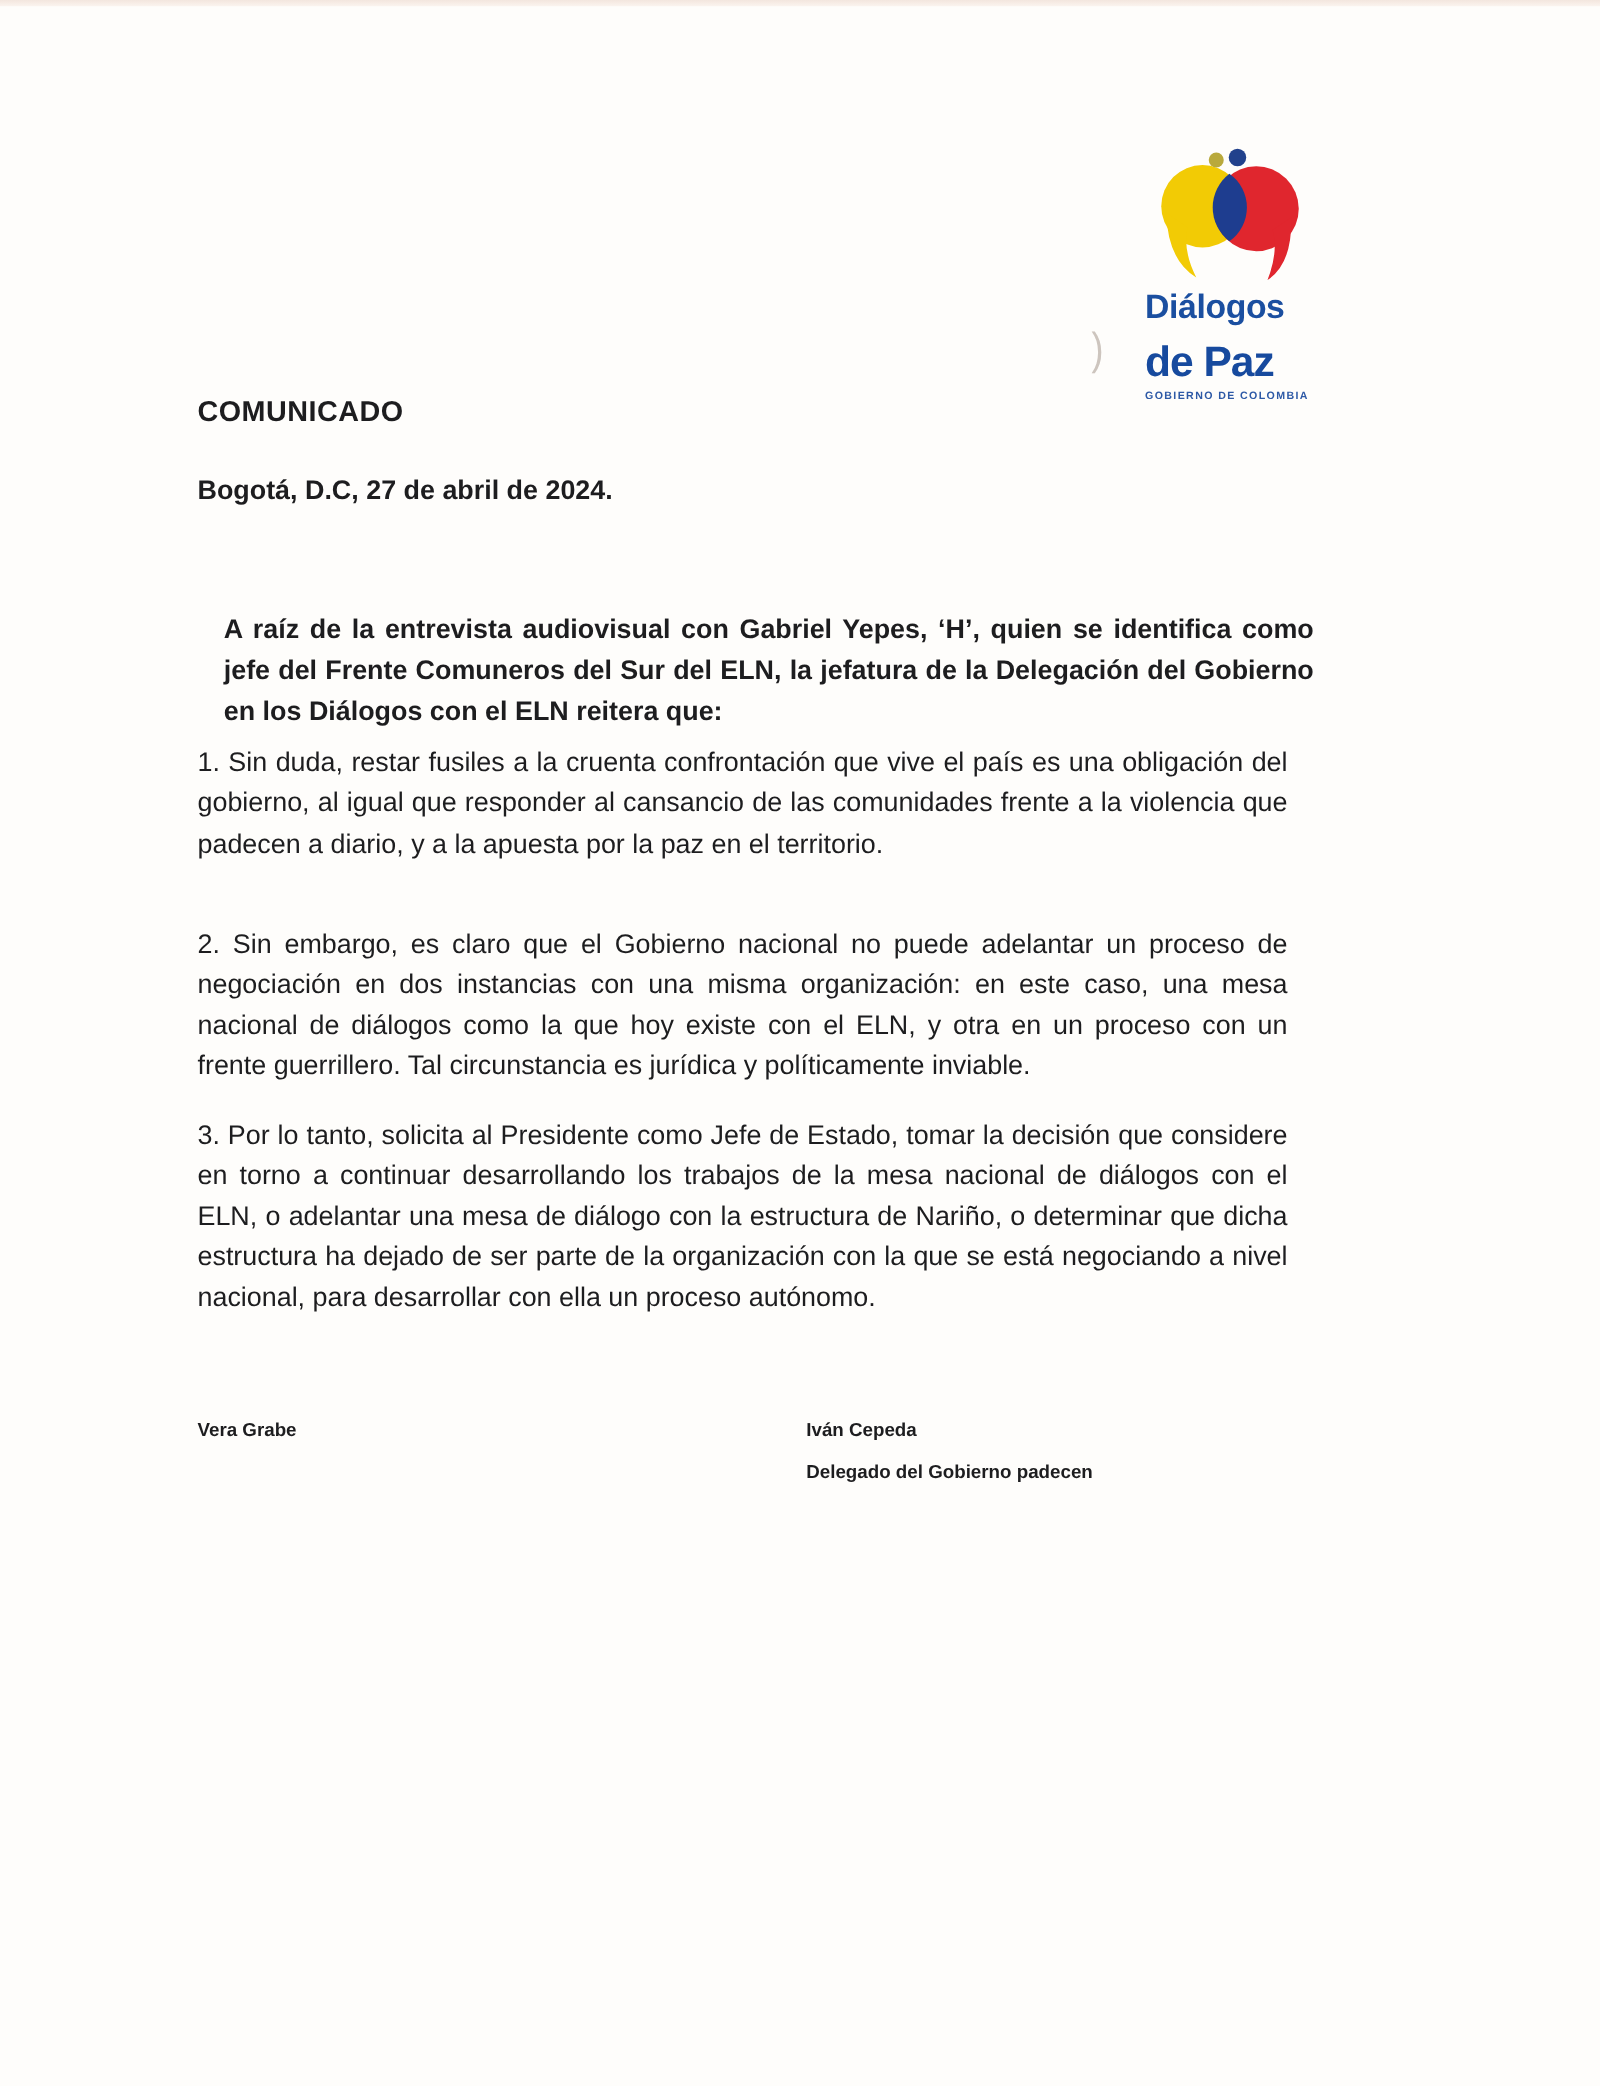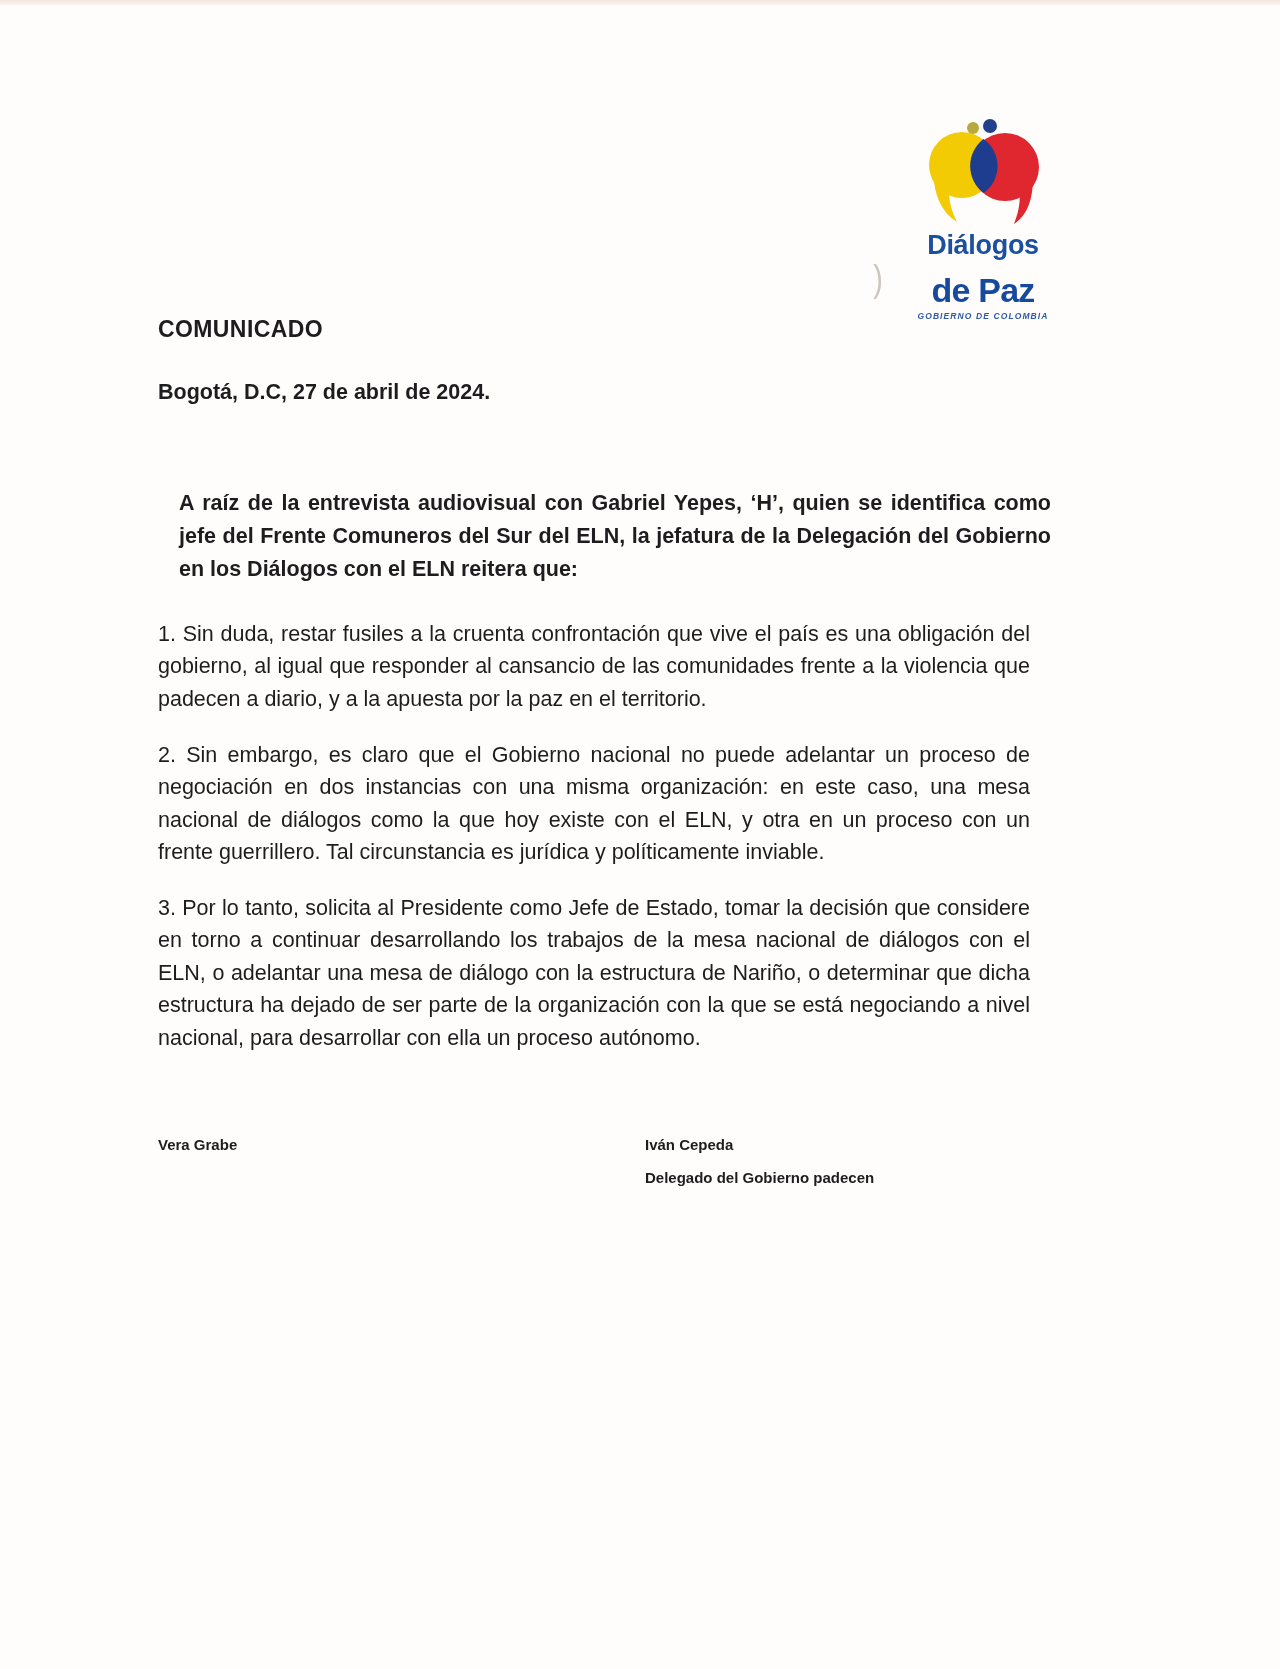--- a/index.html
+++ b/index.html
@@ -12,26 +12,26 @@
     color:#1d1d1f;
     overflow:hidden;
   }
   .top-edge {
     position:absolute; top:0; left:0; right:0; height:5px;
     background:linear-gradient(#f3e6de,#fbf4ef);
   }
   
   .logo {
     position:absolute; left:916px; top:118px; width:134px;
-    text-align:center; line-height:1;
+    line-height:1;
   }
   .logo-mark { display:block; margin:0 auto 6px auto; }
   .logo-title  { color:#1b4fa0; font-weight:bold; font-size:27px; letter-spacing:-0.3px; }
   .logo-title2 { color:#174a9e; font-weight:bold; font-size:34px; letter-spacing:-0.8px; margin-top:14px; }
-  .logo-sub    { color:#2d59a6; font-weight:bold; font-size:8.5px; letter-spacing:1.1px; margin-top:5px;font-style:italic; }
+  .logo-sub    { color:#2d59a6; font-weight:bold; font-size:8.5px; letter-spacing:1.1px; margin-top:5px; }
   .scan-artifact {
     position:absolute; left:872px; top:258px;
     font-size:36px; font-weight:400; color:#cdc5be;
     transform:scaleX(.8);
   }
   
   .doc-title {
     position:absolute; left:158px; top:316px; width:820px;
     text-align:left; font-weight:bold; font-size:23px; letter-spacing:.4px;
   }
@@ -40,21 +40,21 @@
     font-weight:bold; font-size:21.5px;
   }
   .intro {
     position:absolute; left:158px; top:465px; width:872px;
     font-weight:bold; font-size:21.5px; line-height:33px; text-align:justify;margin-left:21px;
   }
   .body-par {
     position:absolute; left:158px; width:872px;
     font-size:21.5px; line-height:32.5px; text-align:justify;
   }
-  .p1 { top:596px; }
+  .p1 { top:572px; }
   .p2 { top:717px; }
   .p3 { top:870px; }
   .signatures {
     position:absolute; left:158px; top:1128px; width:900px;
     display:flex; font-weight:bold; font-size:15px; line-height:33px;
   }
   .sig-left  { width:487px; }
   .sig-right { width:400px; }
   .sig-name, .sig-role { white-space:nowrap; }
 </style>

